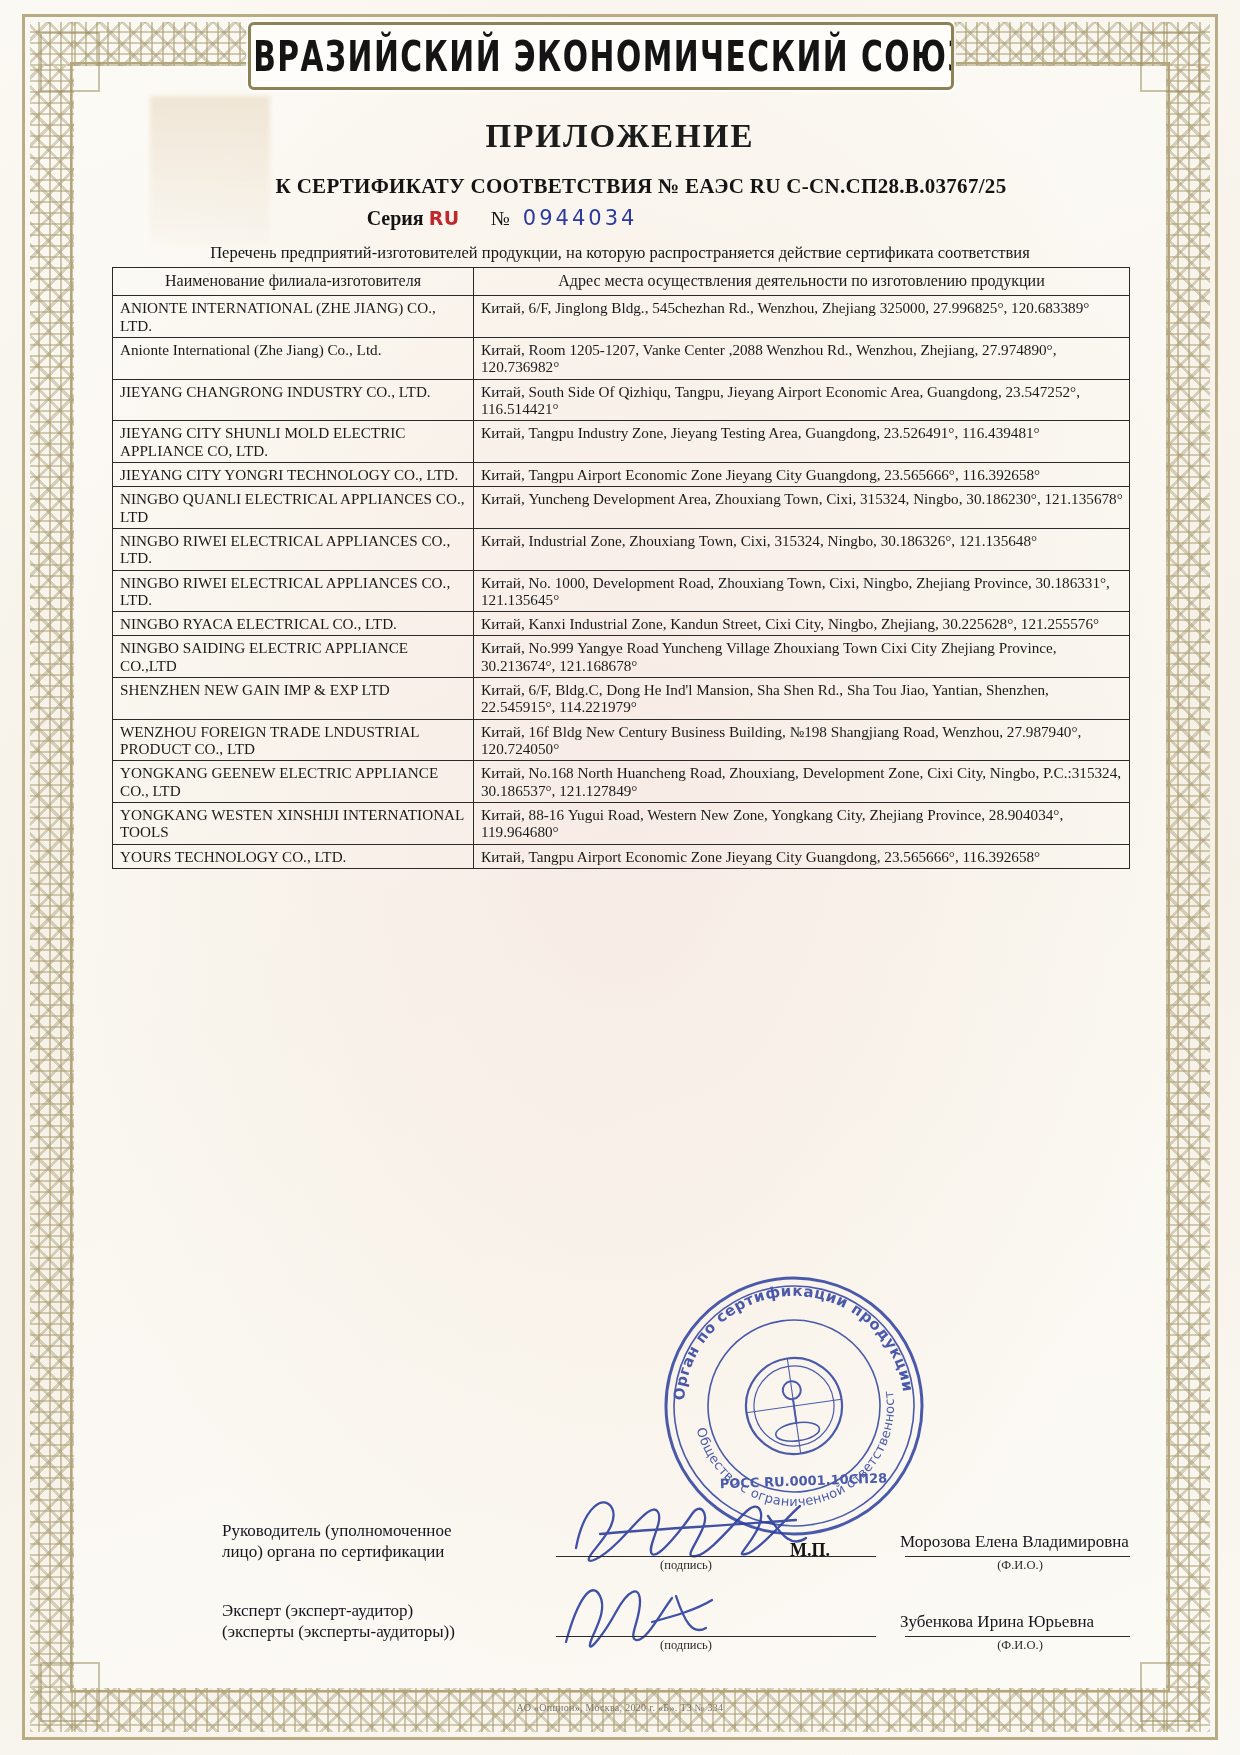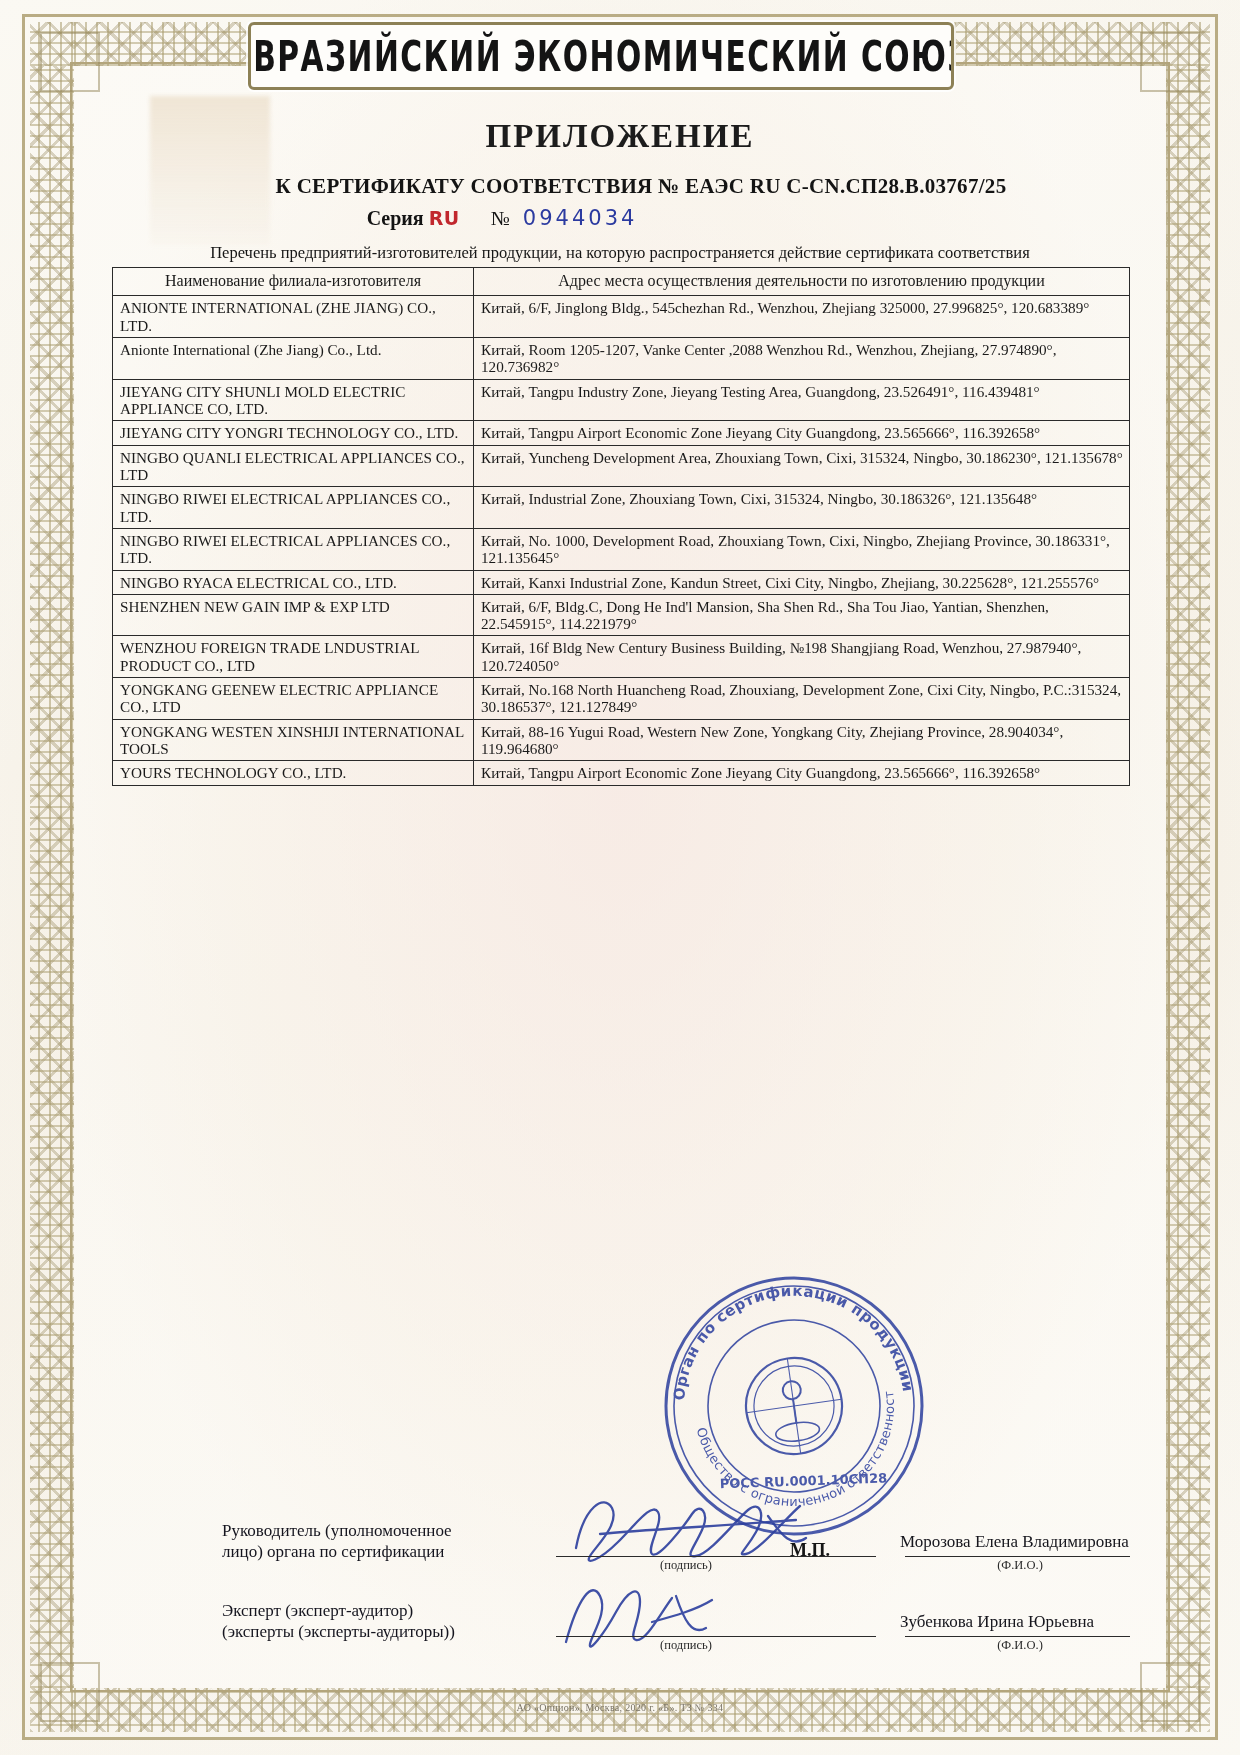--- a/index.html
+++ b/index.html
@@ -295,20 +295,24 @@
     <tbody>
       <tr>
           <td class="name">ANIONTE INTERNATIONAL (ZHE JIANG) CO., LTD.</td>
           <td>Китай, 6/F, Jinglong Bldg., 545chezhan Rd., Wenzhou, Zhejiang 325000, 27.996825°, 120.683389°</td>
         </tr>
       <tr>
           <td class="name">Anionte International (Zhe Jiang) Co., Ltd.</td>
           <td>Китай, Room 1205-1207, Vanke Center ,2088 Wenzhou Rd., Wenzhou, Zhejiang, 27.974890°, 120.736982°</td>
         </tr>
       <tr>
+          <td class="name">JIEYANG CHANGRONG INDUSTRY CO., LTD.</td>
+          <td>Китай, South Side Of Qizhiqu, Tangpu, Jieyang Airport Economic Area, Guangdong, 23.547252°, 116.514421°</td>
+        </tr>
+      <tr>
           <td class="name">JIEYANG CITY SHUNLI MOLD ELECTRIC APPLIANCE CO, LTD.</td>
           <td>Китай, Tangpu Industry Zone, Jieyang Testing Area, Guangdong, 23.526491°, 116.439481°</td>
         </tr>
       <tr>
           <td class="name">JIEYANG CITY YONGRI TECHNOLOGY CO., LTD.</td>
           <td>Китай, Tangpu Airport Economic Zone Jieyang City Guangdong, 23.565666°, 116.392658°</td>
         </tr>
       <tr>
           <td class="name">NINGBO QUANLI ELECTRICAL APPLIANCES CO., LTD</td>
           <td>Китай, Yuncheng Development Area, Zhouxiang Town, Cixi, 315324, Ningbo, 30.186230°, 121.135678°</td>
@@ -317,20 +321,24 @@
           <td class="name">NINGBO RIWEI ELECTRICAL APPLIANCES CO., LTD.</td>
           <td>Китай, Industrial Zone, Zhouxiang Town, Cixi, 315324, Ningbo, 30.186326°, 121.135648°</td>
         </tr>
       <tr>
           <td class="name">NINGBO RIWEI ELECTRICAL APPLIANCES CO., LTD.</td>
           <td>Китай, No. 1000, Development Road, Zhouxiang Town, Cixi, Ningbo, Zhejiang Province, 30.186331°, 121.135645°</td>
         </tr>
       <tr>
           <td class="name">NINGBO RYACA ELECTRICAL CO., LTD.</td>
           <td>Китай, Kanxi Industrial Zone, Kandun Street, Cixi City, Ningbo, Zhejiang, 30.225628°, 121.255576°</td>
+        </tr>
+      <tr>
+          <td class="name">NINGBO SAIDING ELECTRIC APPLIANCE CO.,LTD</td>
+          <td>Китай, No.999 Yangye Road Yuncheng Village Zhouxiang Town Cixi City Zhejiang Province, 30.213674°, 121.168678°</td>
         </tr>
       <tr>
           <td class="name">SHENZHEN NEW GAIN IMP &amp; EXP LTD</td>
           <td>Китай, 6/F, Bldg.C, Dong He Ind'l Mansion, Sha Shen Rd., Sha Tou Jiao, Yantian, Shenzhen, 22.545915°, 114.221979°</td>
         </tr>
       <tr>
           <td class="name">WENZHOU FOREIGN TRADE LNDUSTRIAL PRODUCT CO., LTD</td>
           <td>Китай, 16f Bldg New Century Business Building, №198 Shangjiang Road, Wenzhou, 27.987940°, 120.724050°</td>
         </tr>
       <tr>

